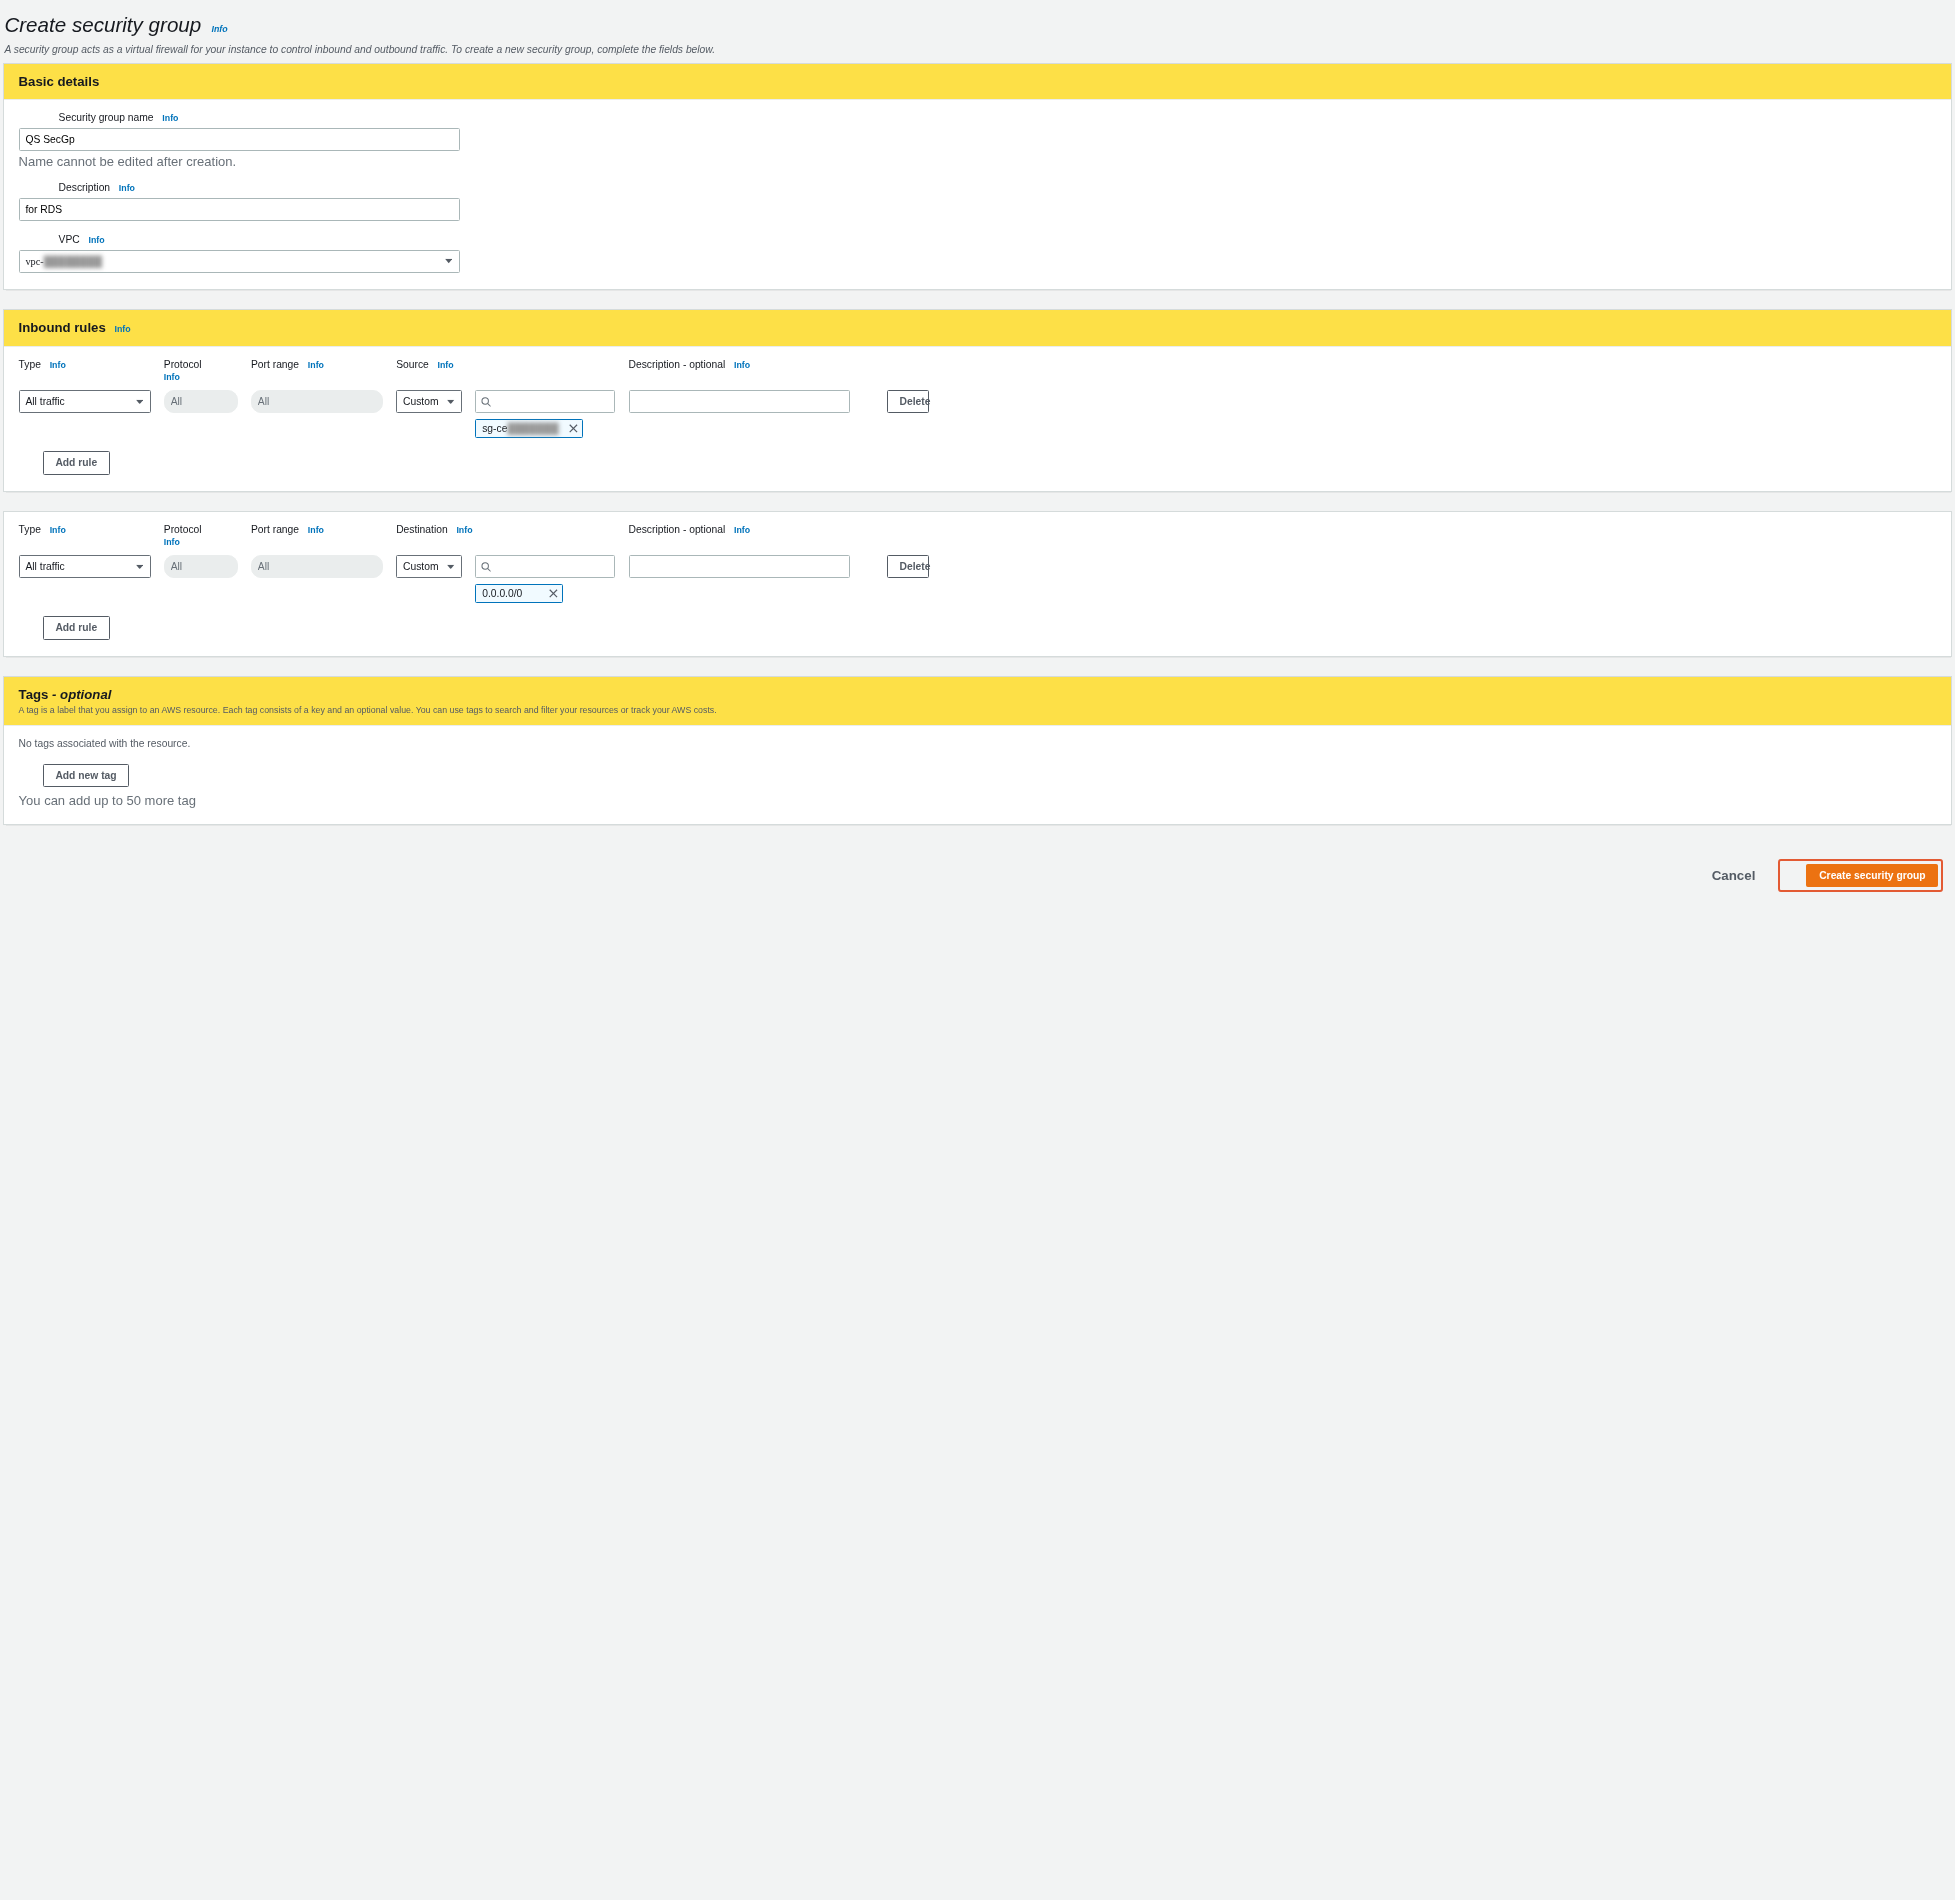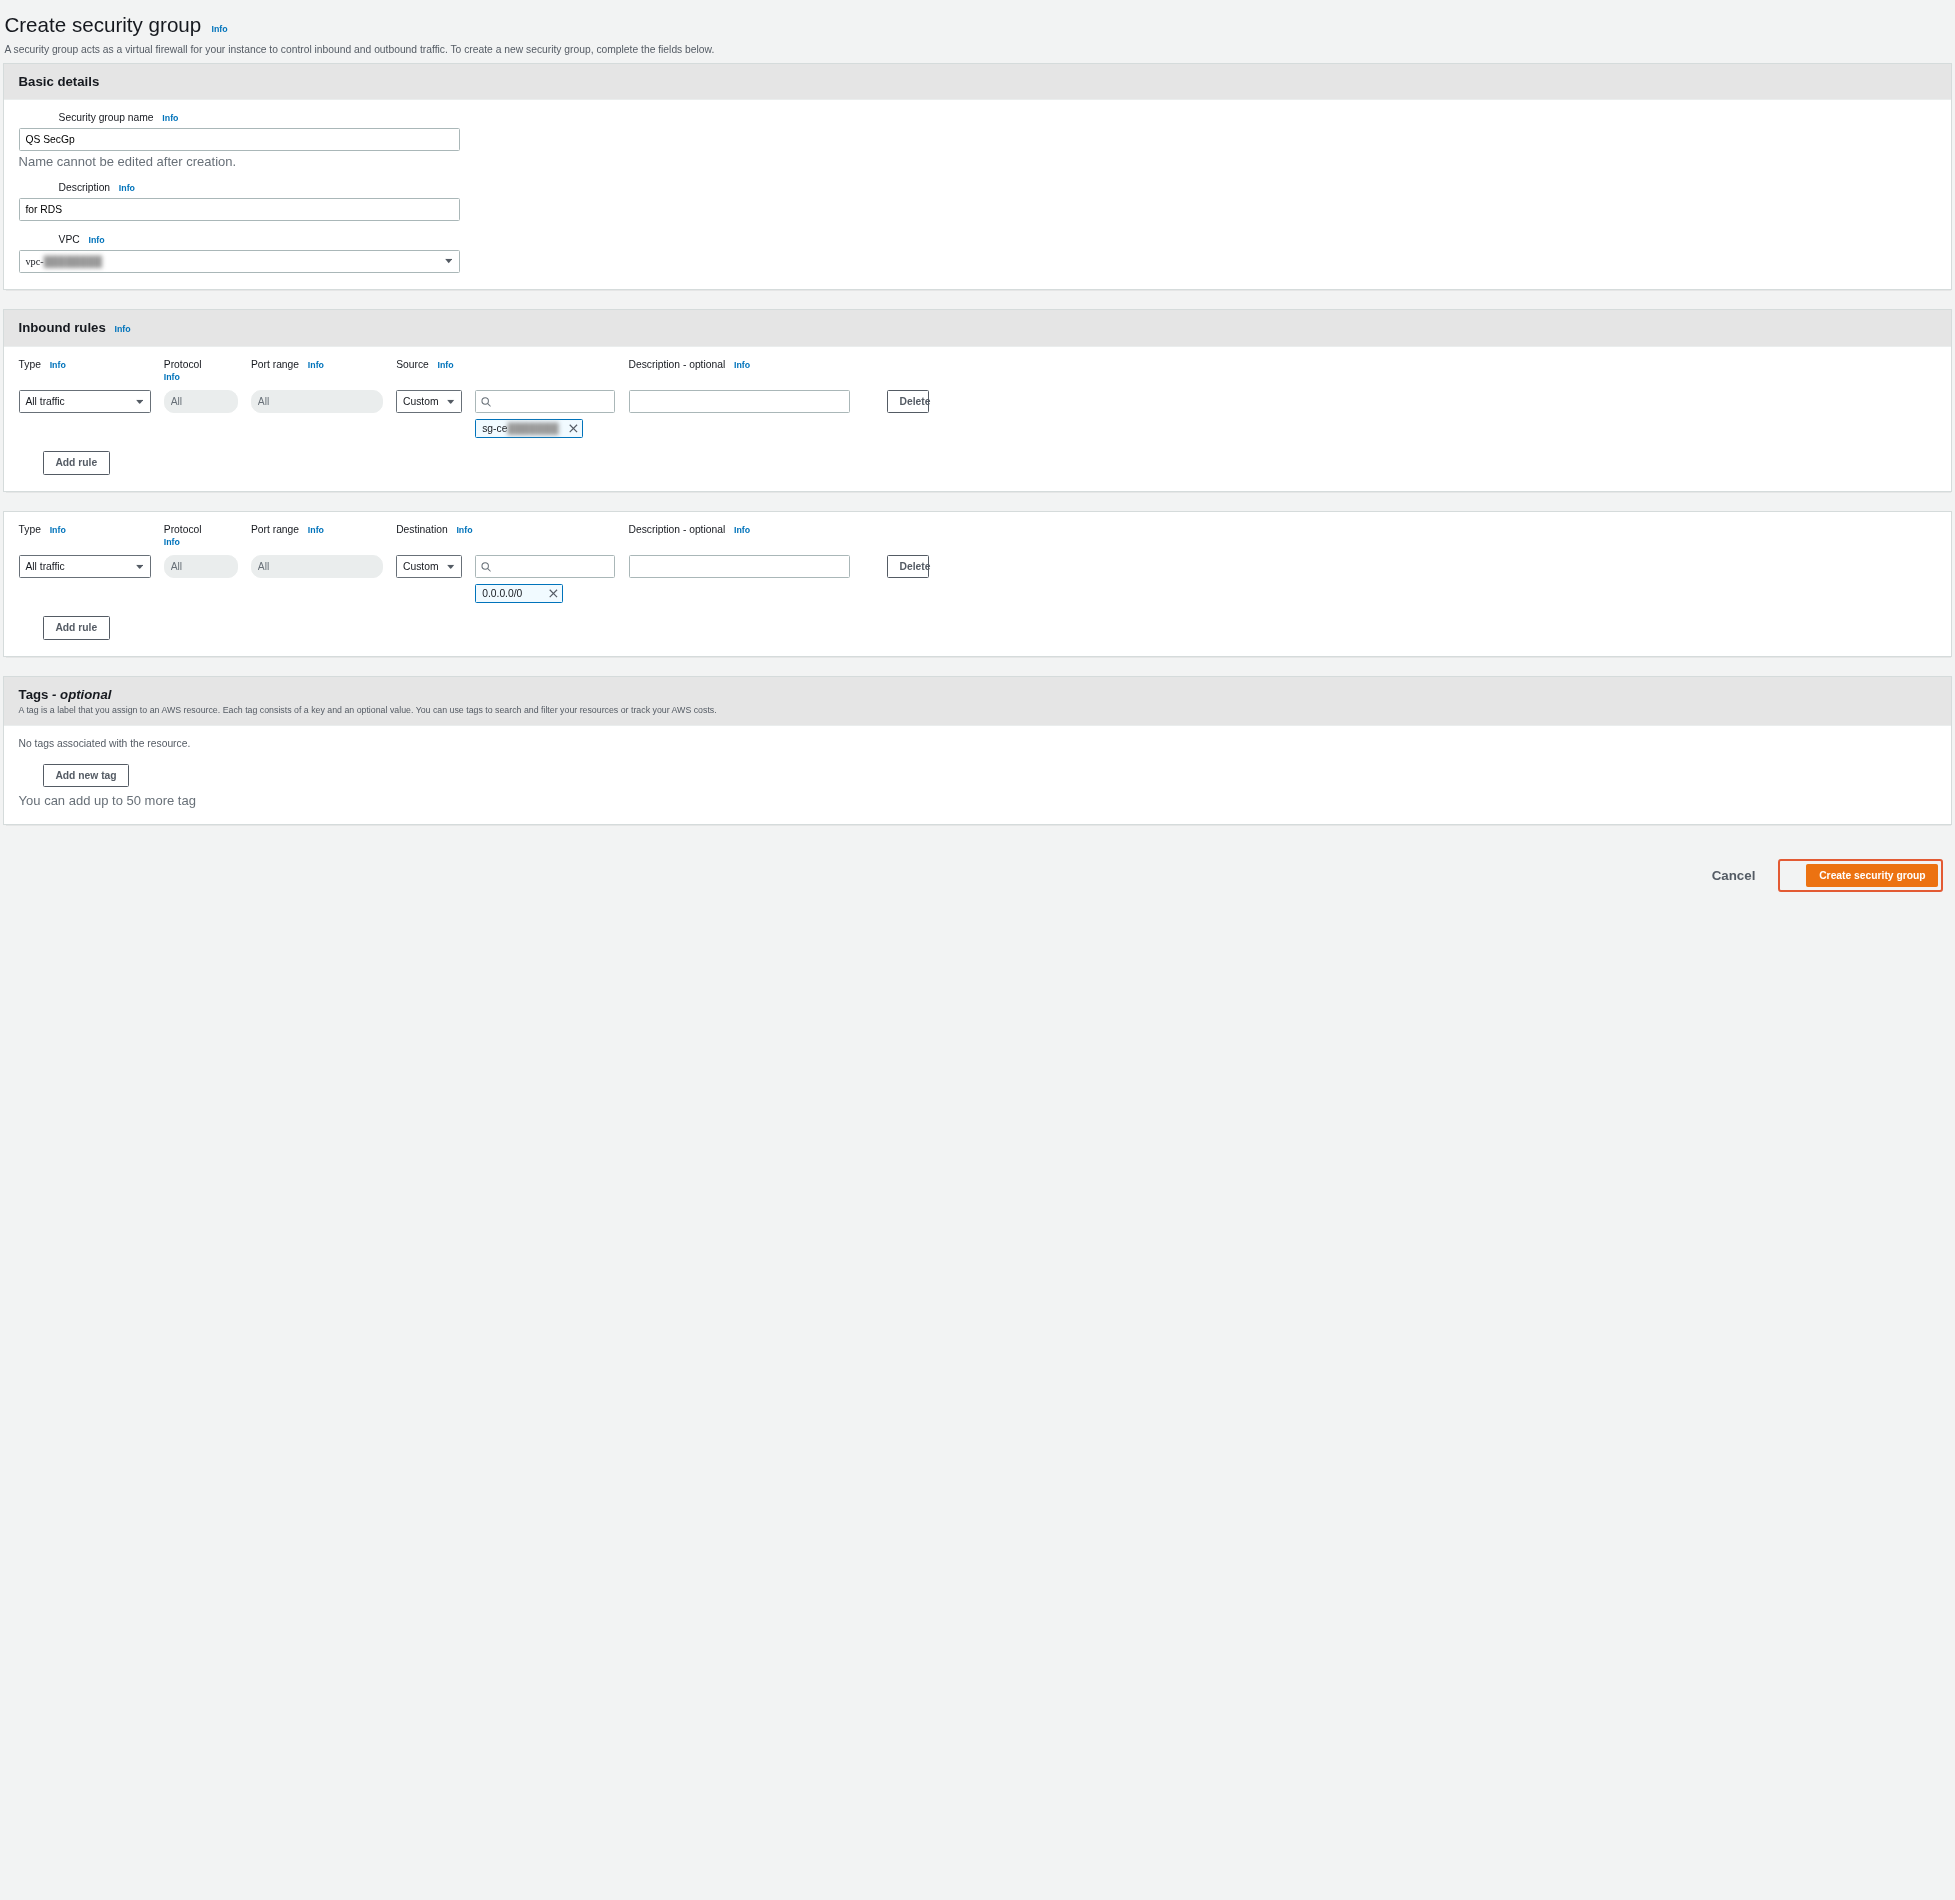--- a/index.html
+++ b/index.html
@@ -4,21 +4,21 @@
 <style>
   * { box-sizing: border-box; }
   html, body { margin:0; padding:0; }
   body {
     font-family: "Amazon Ember", "Helvetica Neue", Arial, sans-serif;
     background: #f2f3f3;
     color: #16191f;
     font-size: 10.3px;
     padding: 2.9px 2.9px 29px 2.9px;
   }
-  .page-header { padding: 10.3px 1.5px 7.4px 1.5px; }
+  .page-header { padding: 10.3px 1.5px 7.4px 1.5px; font-style: italic; }
   h1 {
     font-size: 20.6px;
     font-weight: 400;
     margin: 0 0 2.9px 0;
     display: inline-block;
   }
   .subtitle { color: #545b64; font-size: 10.3px; margin-top: 4.4px; }
   .info-link {
     color: #0073bb;
     font-size: 8.8px;
@@ -35,21 +35,21 @@
     text-decoration: none;
     cursor: pointer;
   }
   .panel {
     border: 0.7px solid #d5dbdb;
     background: #fff;
     margin-bottom: 19px;
     box-shadow: 0 0.7px 0.7px rgba(0,0,0,0.05);
   }
   .panel-header {
-    background: #e5e5e5;
+    background: #fde047;
     border-bottom: 0.7px solid #eaeded;
     padding: 10.3px 14.7px;
   }
   .panel-header h2 {
     font-size: 13.2px;
     font-weight: 700;
     margin: 0;
     display: inline-block;
   }
   .panel-header .panel-desc {

